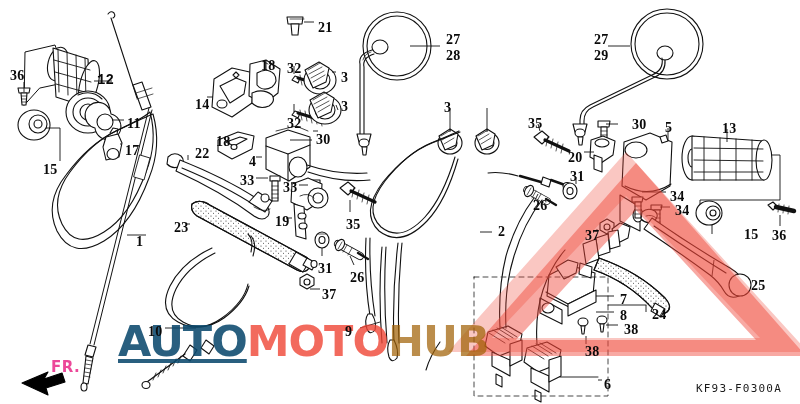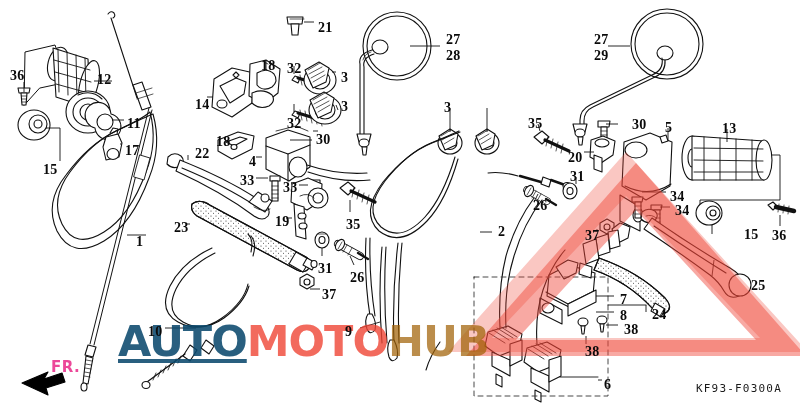--- a/index.html
+++ b/index.html
@@ -574,21 +574,21 @@
   <div id="wmtext">
     <span class="a">AUTO</span><span class="m">MOTO</span><span class="h">HUB</span>
   </div>
 
   <div id="frlbl">FR.</div>
 
   <div id="code">KF93-F0300A</div>
 
   <div id="callouts">
       <div class="num" style="left: 10px; top: 69px;">36</div>
-      <div class="num" style="left: 97px; top: 73px;">12</div>
+      <div class="num" style="left: 97px; top: 73px; font-family: Liberation Mono, monospace;">12</div>
       <div class="num" style="left: 127px; top: 117px;">11</div>
       <div class="num" style="left: 125px; top: 144px;">17</div>
       <div class="num" style="left: 43px; top: 163px;">15</div>
       <div class="num" style="left: 136px; top: 235px;">1</div>
       <div class="num" style="left: 140px; top: 325px; margin-left: 8px;">10</div>
       <div class="num" style="left: 318px; top: 21px;">21</div>
       <div class="num" style="left: 261px; top: 59px;">18</div>
       <div class="num" style="left: 287px; top: 62px;">32</div>
       <div class="num" style="left: 341px; top: 71px;">3</div>
       <div class="num" style="left: 195px; top: 98px;">14</div>

